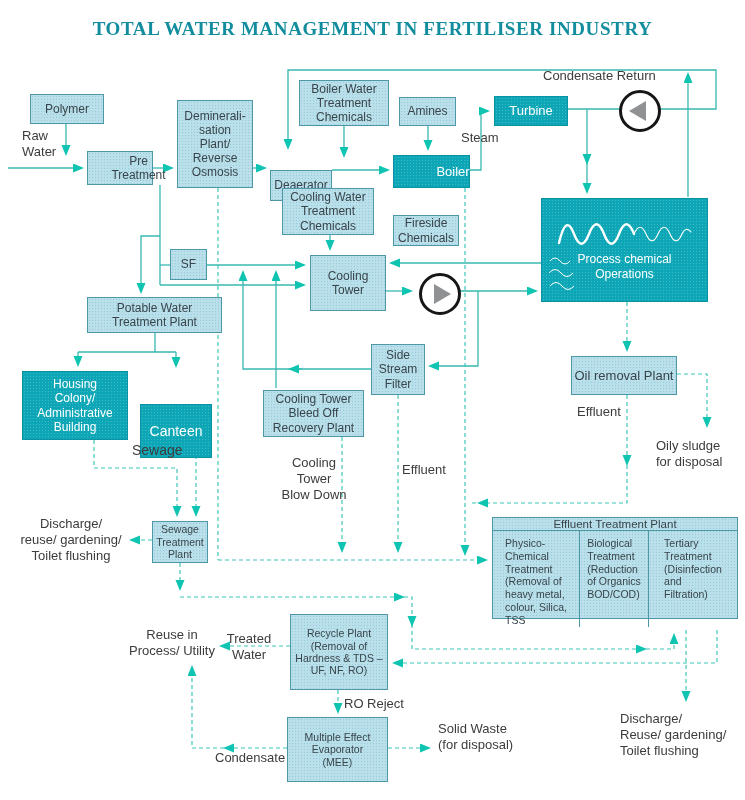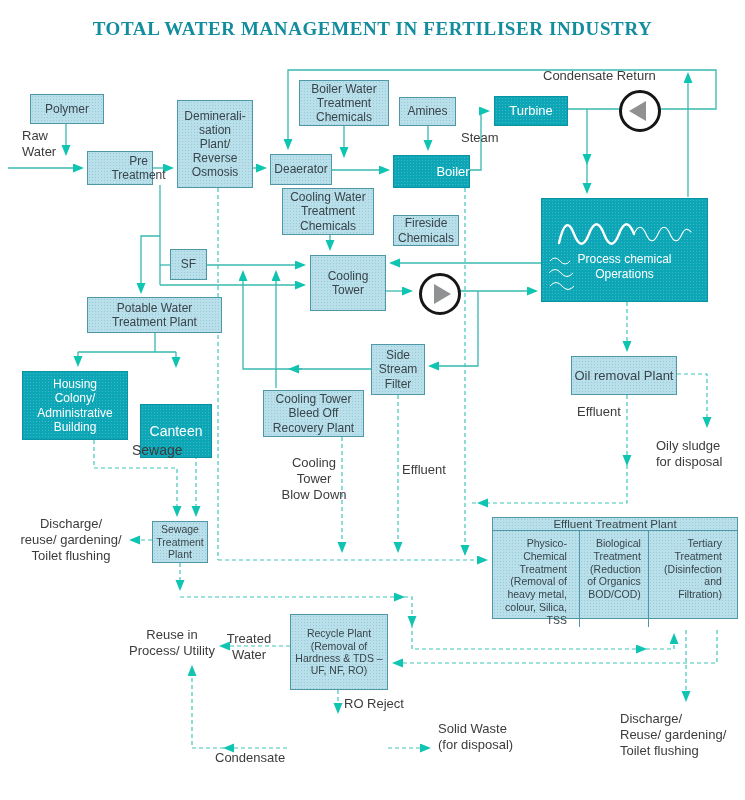--- a/index.html
+++ b/index.html
@@ -29,21 +29,21 @@
   #wires{position:absolute;left:0;top:0;z-index:1;pointer-events:none;}
   .box,.lbl{z-index:2;}
   .procops{flex-direction:column;gap:3px;}
   .etp{position:absolute;box-sizing:border-box;background-color:#b9e0ea;
        background-image:radial-gradient(rgba(38,130,150,.22) .5px, transparent .6px);
        background-size:3px 3px;border:1px solid #4d97a6;z-index:2;
        display:flex;flex-direction:column;color:#39444b;}
   .etp-head{height:22px;display:flex;align-items:center;justify-content:center;
        font-size:11.5px;border-bottom:1px solid #4d97a6;}
   .etp-row{flex:1;display:flex;}
-  .etp-cell{display:flex;align-items:flex-start;justify-content:center;text-align:right;
+  .etp-cell{display:flex;align-items:flex-start;justify-content:center;text-align:left;
        font-size:10.5px;line-height:1.22;white-space:pre-line;padding-top:6px;box-sizing:border-box;}
   .etp-cell + .etp-cell{border-left:1px solid #4d97a6;}
 </style>
 </head>
 <body>
 
 <div id="canvas">
 
   <svg id="wires" width="745" height="800" viewBox="0 0 745 800">
     <defs>
@@ -120,21 +120,21 @@
 Treatment</div>
   <div class="box" style="left:177px;top:100px;width:76px;height:88px;">Deminerali-
 sation
 Plant/
 Reverse
 Osmosis</div>
   <div class="box" style="left:299px;top:80px;width:90px;height:46px;">Boiler Water
 Treatment
 Chemicals</div>
   <div class="box" style="left:399px;top:97px;width:57px;height:29px;">Amines</div>
-  <div class="box" style="left:270px;top:154px;width:62px;height:31px;">Deaerator</div>
+  <div class="box" style="left:270px;top:170px;width:62px;height:31px;">Deaerator</div>
   <div class="box" style="left:282px;top:188px;width:92px;height:47px;">Cooling Water
 Treatment
 Chemicals</div>
   <div class="box" style="left:393px;top:215px;width:66px;height:31px;">Fireside
 Chemicals</div>
   <div class="box" style="left:170px;top:249px;width:37px;height:31px;">SF</div>
   <div class="box" style="left:310px;top:255px;width:76px;height:56px;">Cooling
 Tower</div>
   <div class="box" style="left:87px;top:297px;width:135px;height:36px;">Potable Water
 Treatment Plant</div>
@@ -145,20 +145,23 @@
   <div class="box" style="left:263px;top:390px;width:101px;height:47px;">Cooling Tower
 Bleed Off
 Recovery Plant</div>
   <div class="box sm" style="left:152px;top:521px;width:56px;height:42px;">Sewage
 Treatment
 Plant</div>
   <div class="box sm" style="left:290px;top:614px;width:98px;height:76px;">Recycle Plant
 (Removal of
 Hardness &amp; TDS –
 UF, NF, RO)</div>
+  <div class="box sm" style="left:287px;top:717px;width:101px;height:65px;">Multiple Effect
+Evaporator
+(MEE)</div>
 
   <div class="box dark" style="left:393px;top:155px;width:77px;height:33px;font-size:13px;padding-left:44px;">Boiler</div>
   <div class="box dark" style="left:494px;top:96px;width:74px;height:30px;font-size:13px;">Turbine</div>
   <div class="box dark" style="left:22px;top:371px;width:106px;height:69px;">Housing
 Colony/
 Administrative
 Building</div>
   <div class="box dark" style="left:140px;top:372px;width:72px;height:54px;font-size:14px;margin-top:32px;">Canteen</div>
 
   <div class="box dark procops" style="left:541px;top:198px;width:167px;height:104px;">

